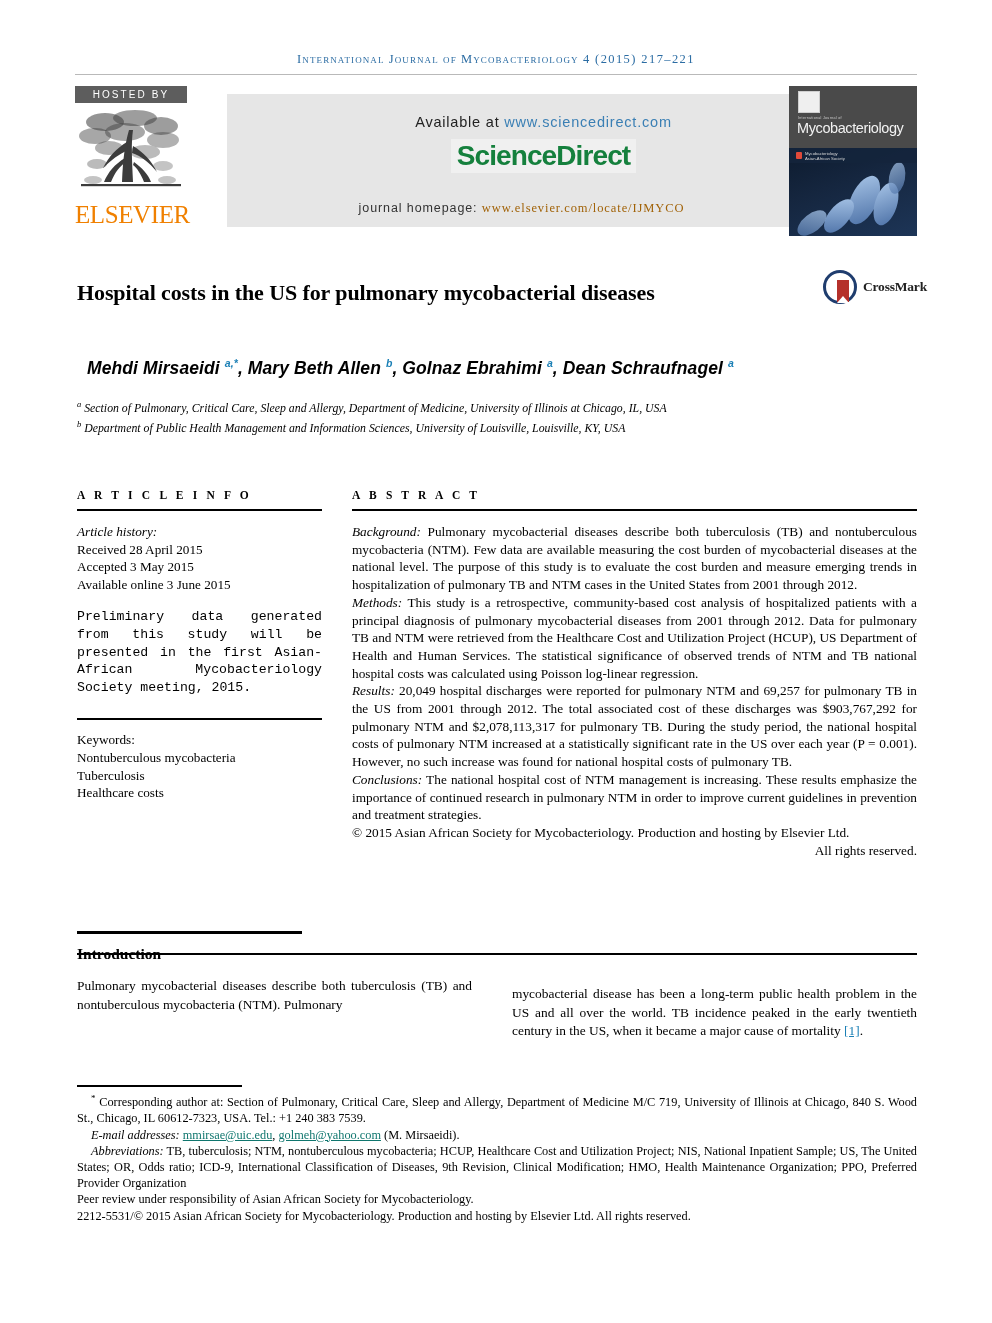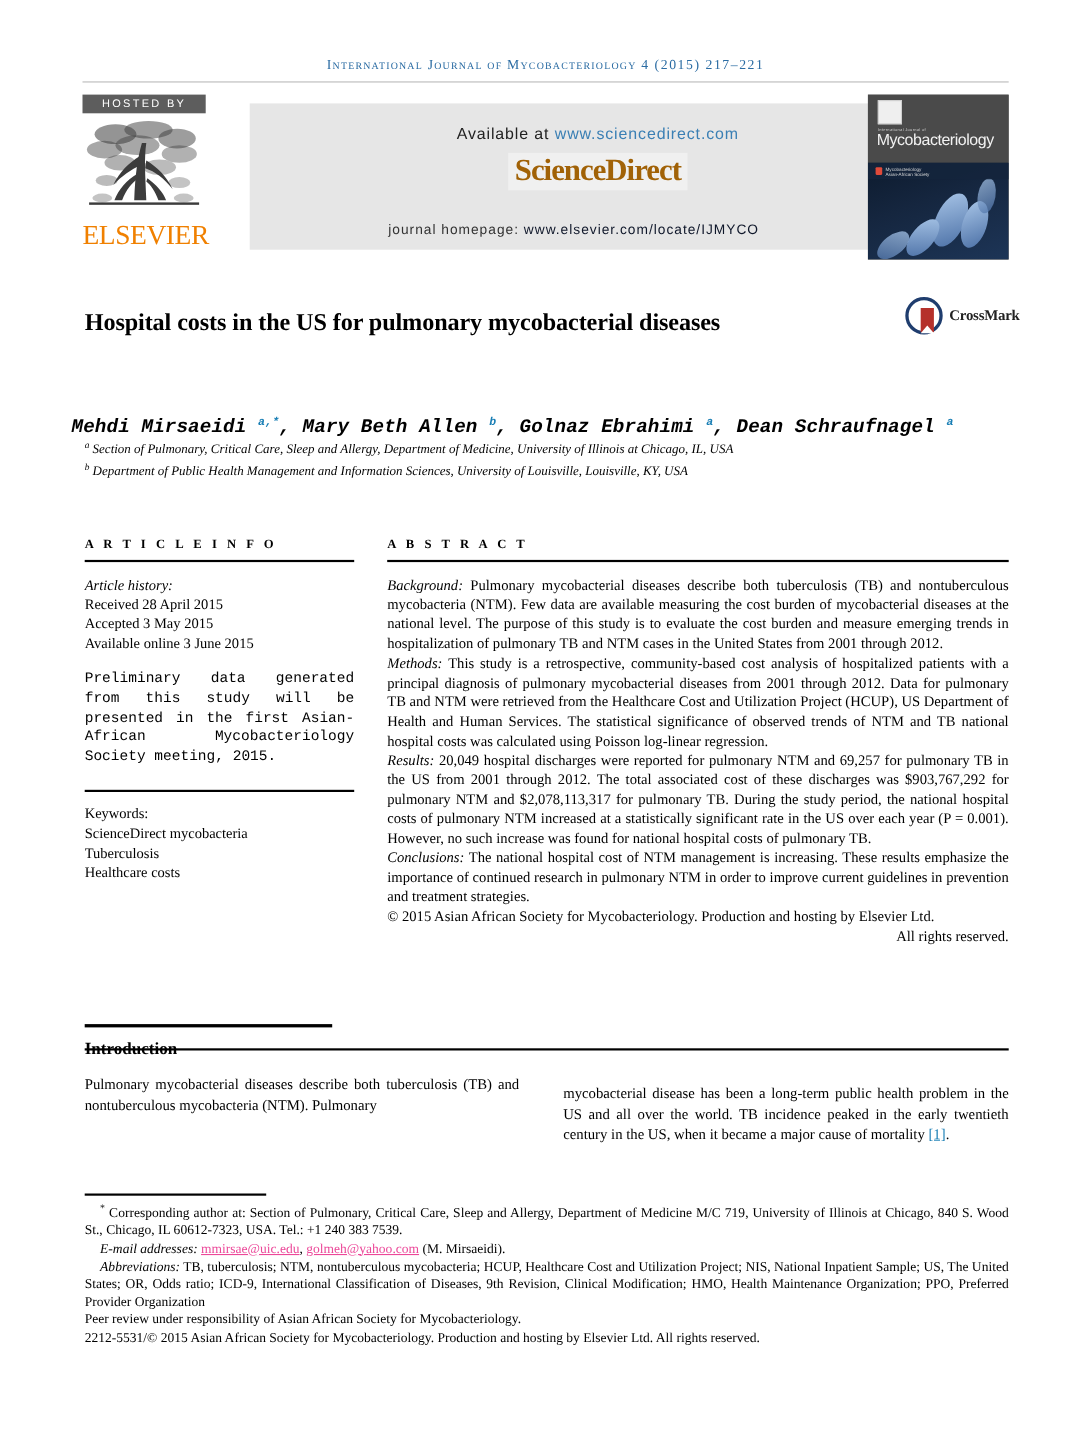--- a/index.html
+++ b/index.html
@@ -95,38 +95,38 @@
   .sd-available {
     margin-top: 20px;
     font-family: "Liberation Sans", sans-serif;
     font-size: 14.5px;
     letter-spacing: 0.8px;
     color: #222;
   }
   .sd-available a { color: #3a7fb4; text-decoration: none; }
   .sd-logo {
     margin-top: 9px;
-    font-family: Liberation Serif, serif;
+    font-family: Liberation Sans, sans-serif;
     font-weight: bold;
     font-size: 28px;
-    color: #a16207;
+    color: #15803d;
     letter-spacing: -0.9px;
     background: #f0f0f0;
     display: inline-block;
     padding: 1px 6px;
   }
   .sd-home {
     position: absolute;
     left: 0; right: 0; bottom: 11px;
     font-family: "Liberation Sans", sans-serif;
     font-size: 12.5px;
     letter-spacing: 0.9px;
     color: #333;
   }
-  .sd-home a { color: #0f172a; text-decoration: none; }
+  .sd-home a { color: #a16207; text-decoration: none; font-family: Liberation Serif, serif; }
 
   .cover {
     position: absolute;
     right: 0; top: 0;
     width: 128px;
     height: 150px;
     background: #4a4a4a;
     overflow: hidden;
   }
   .cover-top { position: relative; height: 62px; background: #4a4a4a; }
@@ -212,28 +212,27 @@
   .cm-text {
     position: absolute; left: 40px; top: 11px;
     font-family: "Liberation Serif", serif;
     font-weight: bold;
     font-size: 13.5px;
     color: #222;
     letter-spacing: -0.2px;
   }
   .authors {
     position: absolute;
-    left: 65px; top: 357px;
+    left: 87px; top: 357px;
     width: 845px;
-    font-family: Liberation Mono, monospace;
+    font-family: Liberation Sans, sans-serif;
     font-style: italic;
     font-weight: bold;
     font-size: 17.5px;
     letter-spacing: 0.1px;
-    margin-top: 21px;
   }
   .sup-aff {
     color: #1a7fb5;
     font-size: 10.5px;
     vertical-align: super;
     font-style: italic;
     font-weight: bold;
   }
   .affiliations {
     position: absolute;
@@ -360,21 +359,21 @@
     width: 840px;
     font-family: "Liberation Serif", serif;
     font-size: 12.3px;
     line-height: 16.2px;
     text-align: justify;
   }
   .footnotes p { margin: 0; }
   .fn-indent { text-indent: 14px; }
   .fn-star { font-size: 9px; vertical-align: super; }
   .lnk { color: #2b7fb8; text-decoration: none; }
-  .lnk-u { color: #ec4899; text-decoration: underline; }
+  .lnk-u { color: #0f766e; text-decoration: underline; }
   .doi-line {
     margin-top: 1px;
     color: #2b7fb8;
   }
   .issn-line { margin-top: 2px; }
   .fn-italic { font-style: italic; }
 </style>
 </head>
 <body>
 
@@ -469,21 +468,21 @@
     <div class="info-body">
       <div class="it">Article history:</div>
       <div>Received 28 April 2015</div>
       <div>Accepted 3 May 2015</div>
       <div>Available online 3 June 2015</div>
       <div class="info-para">Preliminary data generated from this study will be presented in the first Asian-African Mycobacteriology Society meeting, 2015.</div>
     </div>
     <div class="kw-rule"></div>
     <div class="kw-body">
       <div class="it">Keywords:</div>
-      <div>ScienceDirect mycobacteria</div>
+      <div>Nontuberculous mycobacteria</div>
       <div>Tuberculosis</div>
       <div>Healthcare costs</div>
     </div>
   </div>
 
   <div class="colR">
     <div class="sec-head">A B S T R A C T</div>
     <div class="hr-black"></div>
     <div class="abs-body">
       <p><span class="abs-lead">Background:</span> <span>Pulmonary mycobacterial diseases describe both tuberculosis (TB) and nontuberculous mycobacteria (NTM). Few data are available measuring the cost burden of mycobacterial diseases at the national level. The purpose of this study is to evaluate the cost burden and measure emerging trends in hospitalization of pulmonary TB and NTM cases in the United States from 2001 through 2012.</span></p>

